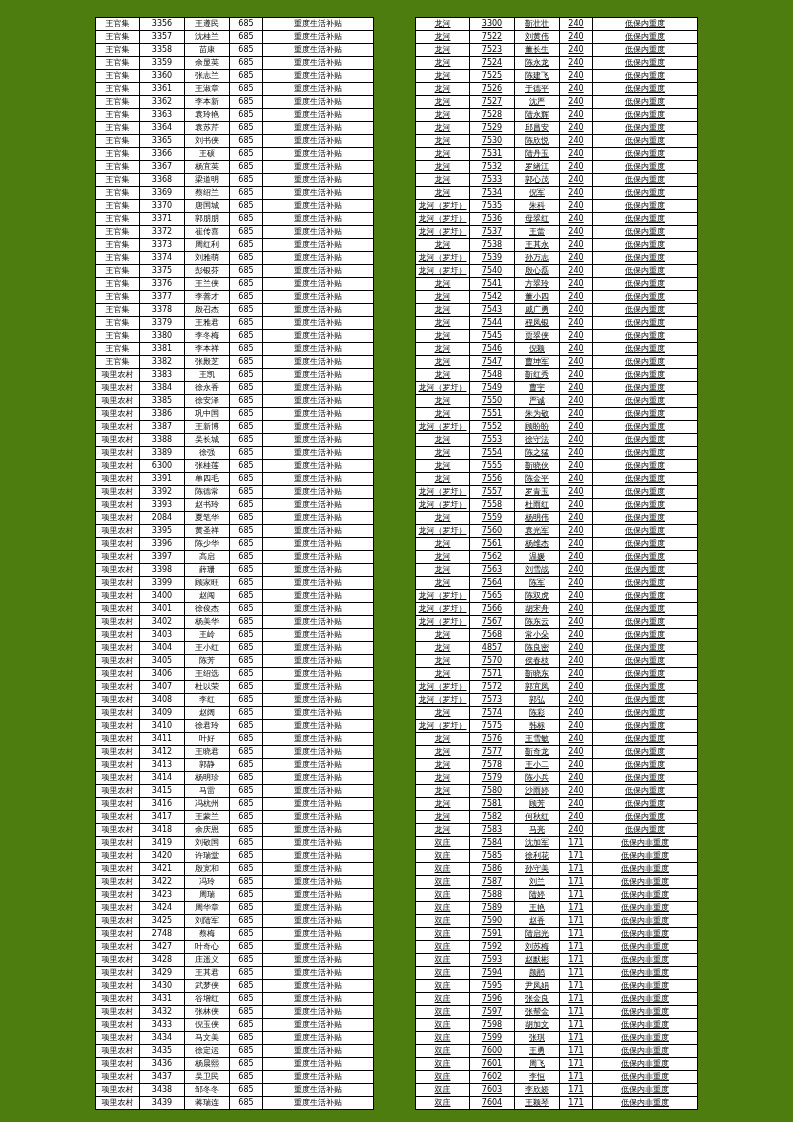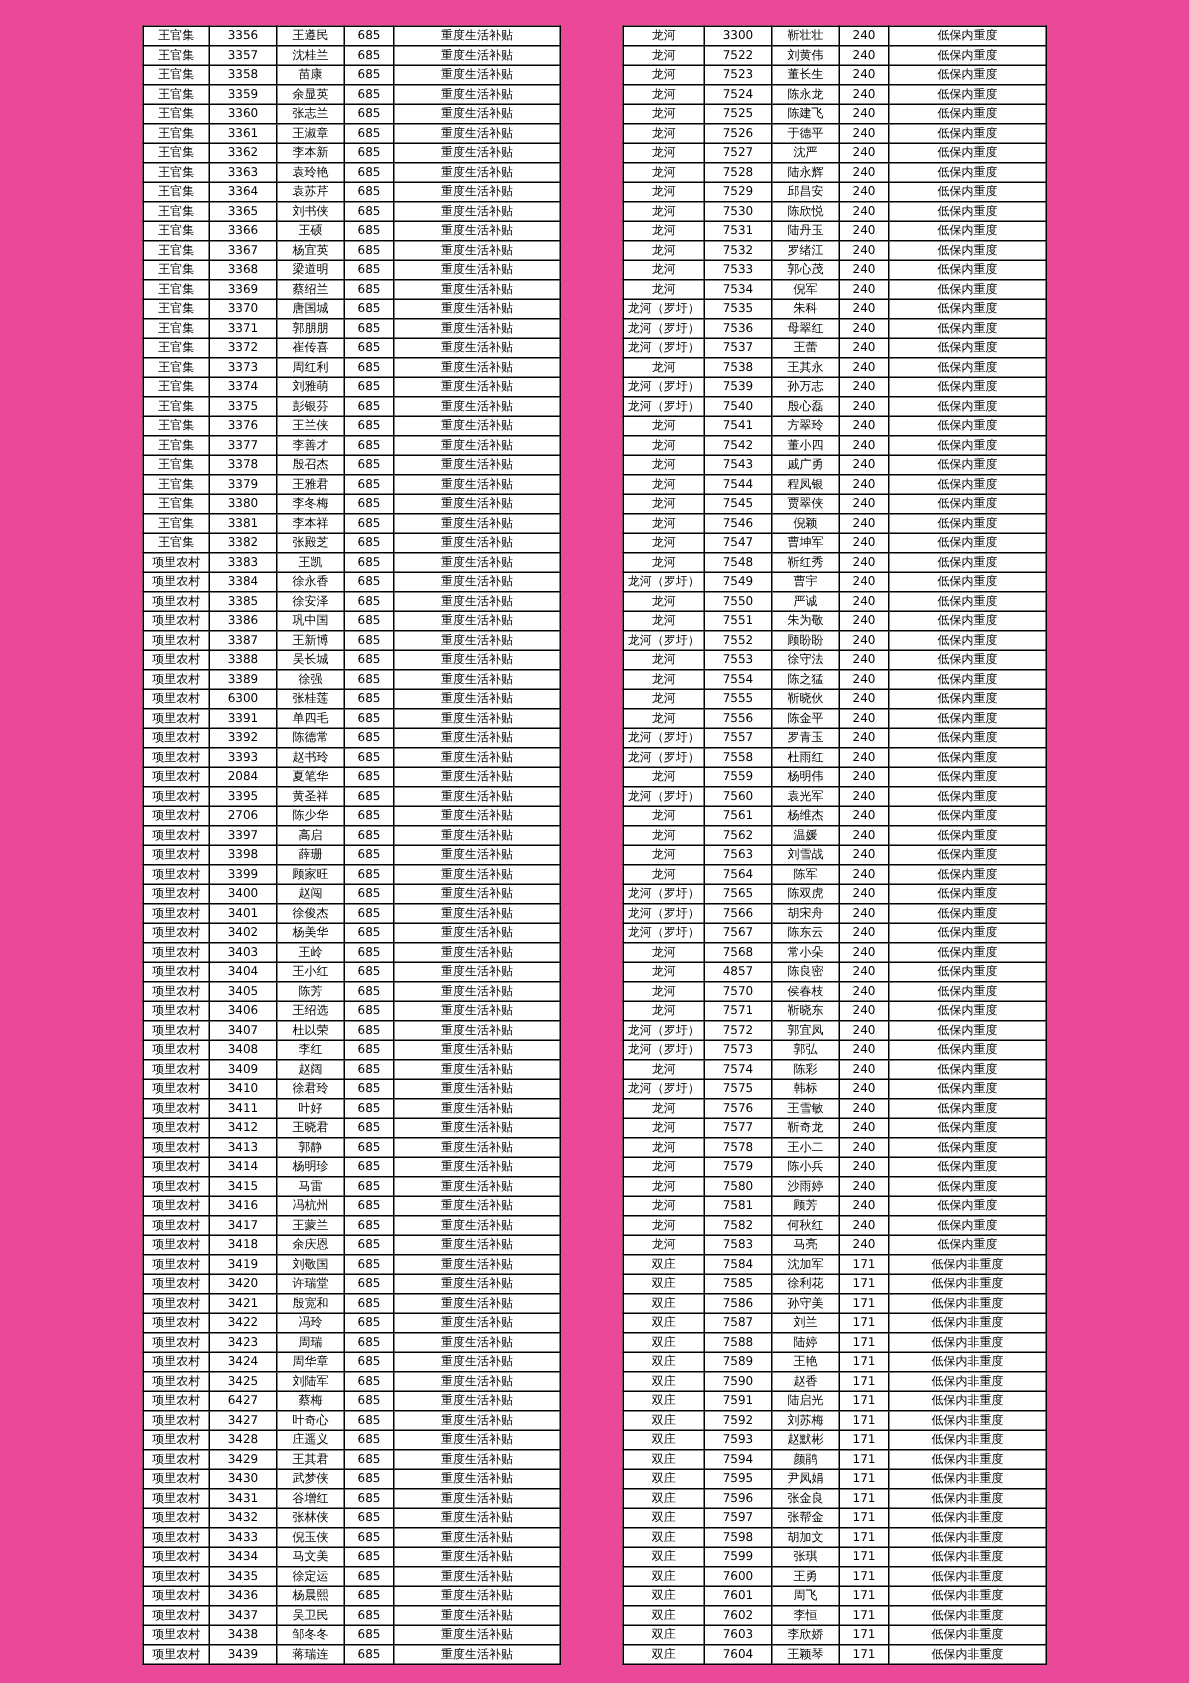--- a/index.html
+++ b/index.html
@@ -1,20 +1,20 @@
 <!DOCTYPE html>
 <html><head>
 <meta charset="utf-8">
 <style>
   html,body{margin:0;padding:0;background:#ffffff;}
   body{width:793px;height:1122px;font-family:"DejaVu Sans",sans-serif;}
-  .page{position:relative;width:793px;height:1122px;background:#ec4899;overflow:hidden;}
+  .page{position:relative;width:793px;height:1122px;background:#4d7c0f;overflow:hidden;}
   table.roster{border-collapse:collapse;position:absolute;top:17px;table-layout:fixed;border:1.5px solid #000;background:#fff;}
   table.roster.left{left:95px;width:278px;}
-  table.roster.right{left:415px;width:282px;}
+  table.roster.right{left:415px;width:282px;text-decoration:underline;}
   table.roster td{
     border:1px solid #000;
     font-size:8px;
     line-height:12px;
     height:12px;
     padding:0;
     text-align:center;
     vertical-align:middle;
     color:#000;
     overflow:hidden;
@@ -310,21 +310,21 @@
         </tr>
         <tr>
           <td>项里农村</td>
           <td>3395</td>
           <td>黄圣祥</td>
           <td>685</td>
           <td>重度生活补贴</td>
         </tr>
         <tr>
           <td>项里农村</td>
-          <td>2706</td>
+          <td>3396</td>
           <td>陈少华</td>
           <td>685</td>
           <td>重度生活补贴</td>
         </tr>
         <tr>
           <td>项里农村</td>
           <td>3397</td>
           <td>高启</td>
           <td>685</td>
           <td>重度生活补贴</td>
@@ -520,21 +520,21 @@
         </tr>
         <tr>
           <td>项里农村</td>
           <td>3425</td>
           <td>刘陆军</td>
           <td>685</td>
           <td>重度生活补贴</td>
         </tr>
         <tr>
           <td>项里农村</td>
-          <td>6427</td>
+          <td>2748</td>
           <td>蔡梅</td>
           <td>685</td>
           <td>重度生活补贴</td>
         </tr>
         <tr>
           <td>项里农村</td>
           <td>3427</td>
           <td>叶奇心</td>
           <td>685</td>
           <td>重度生活补贴</td>

